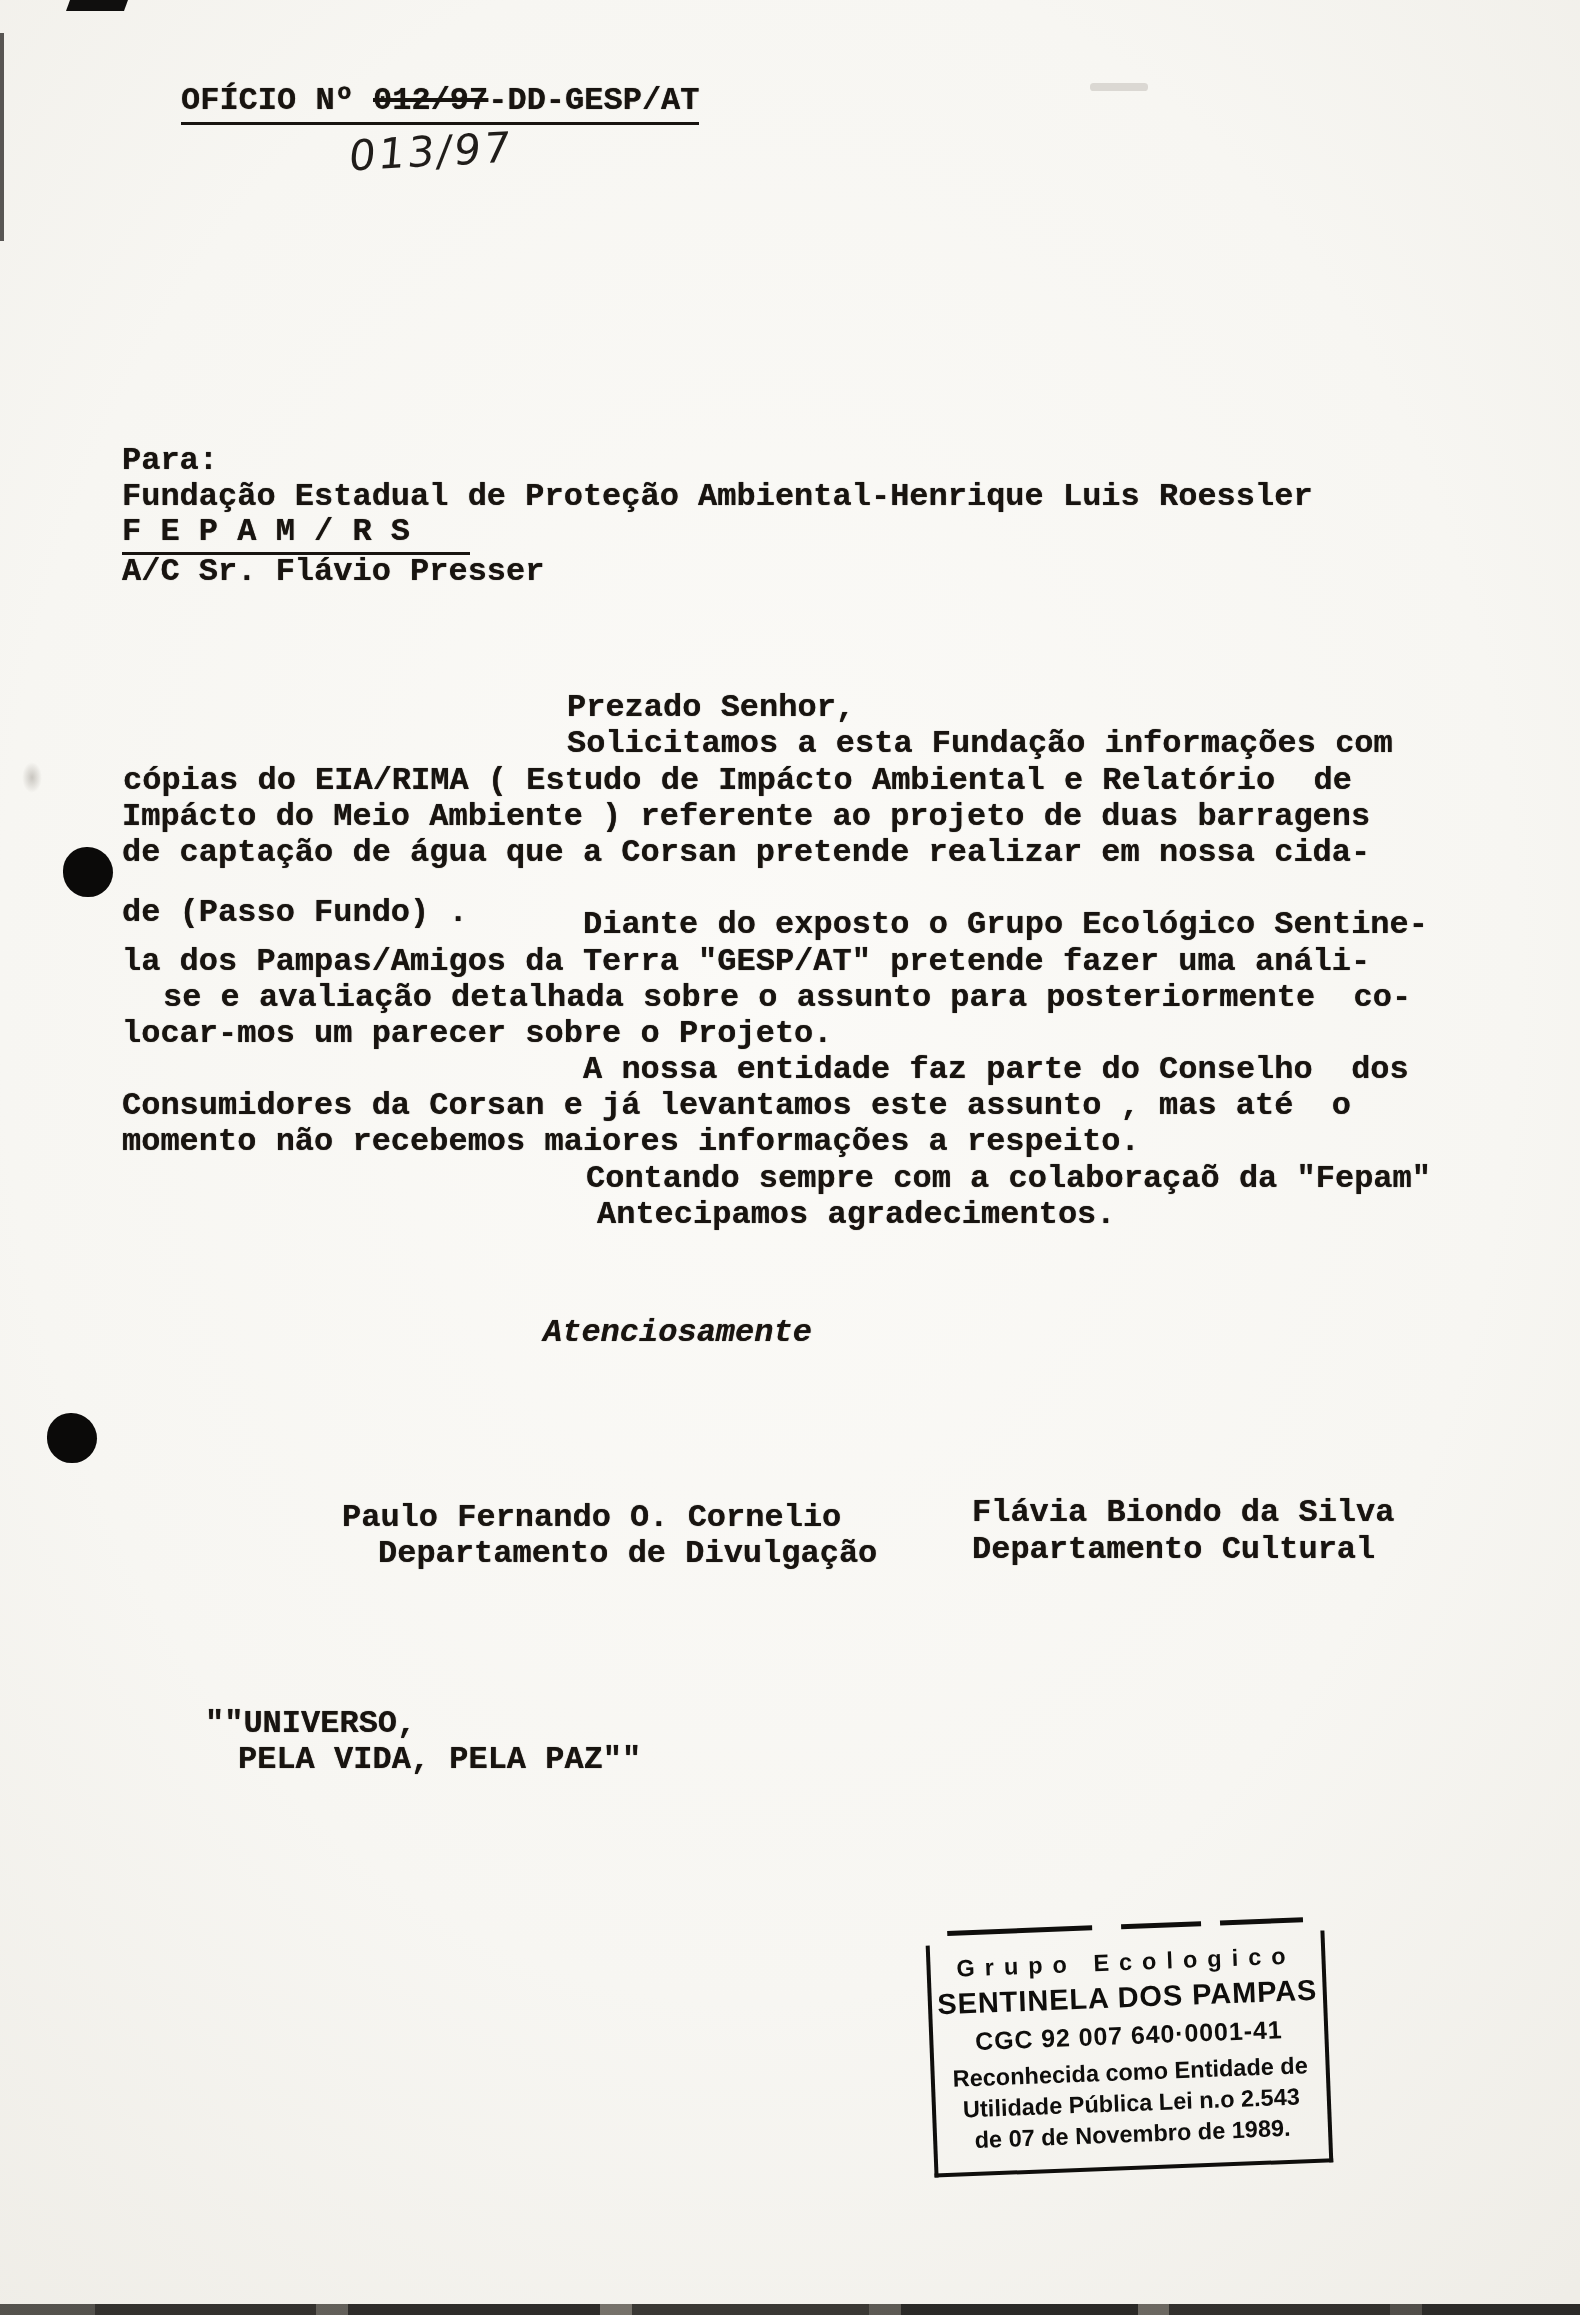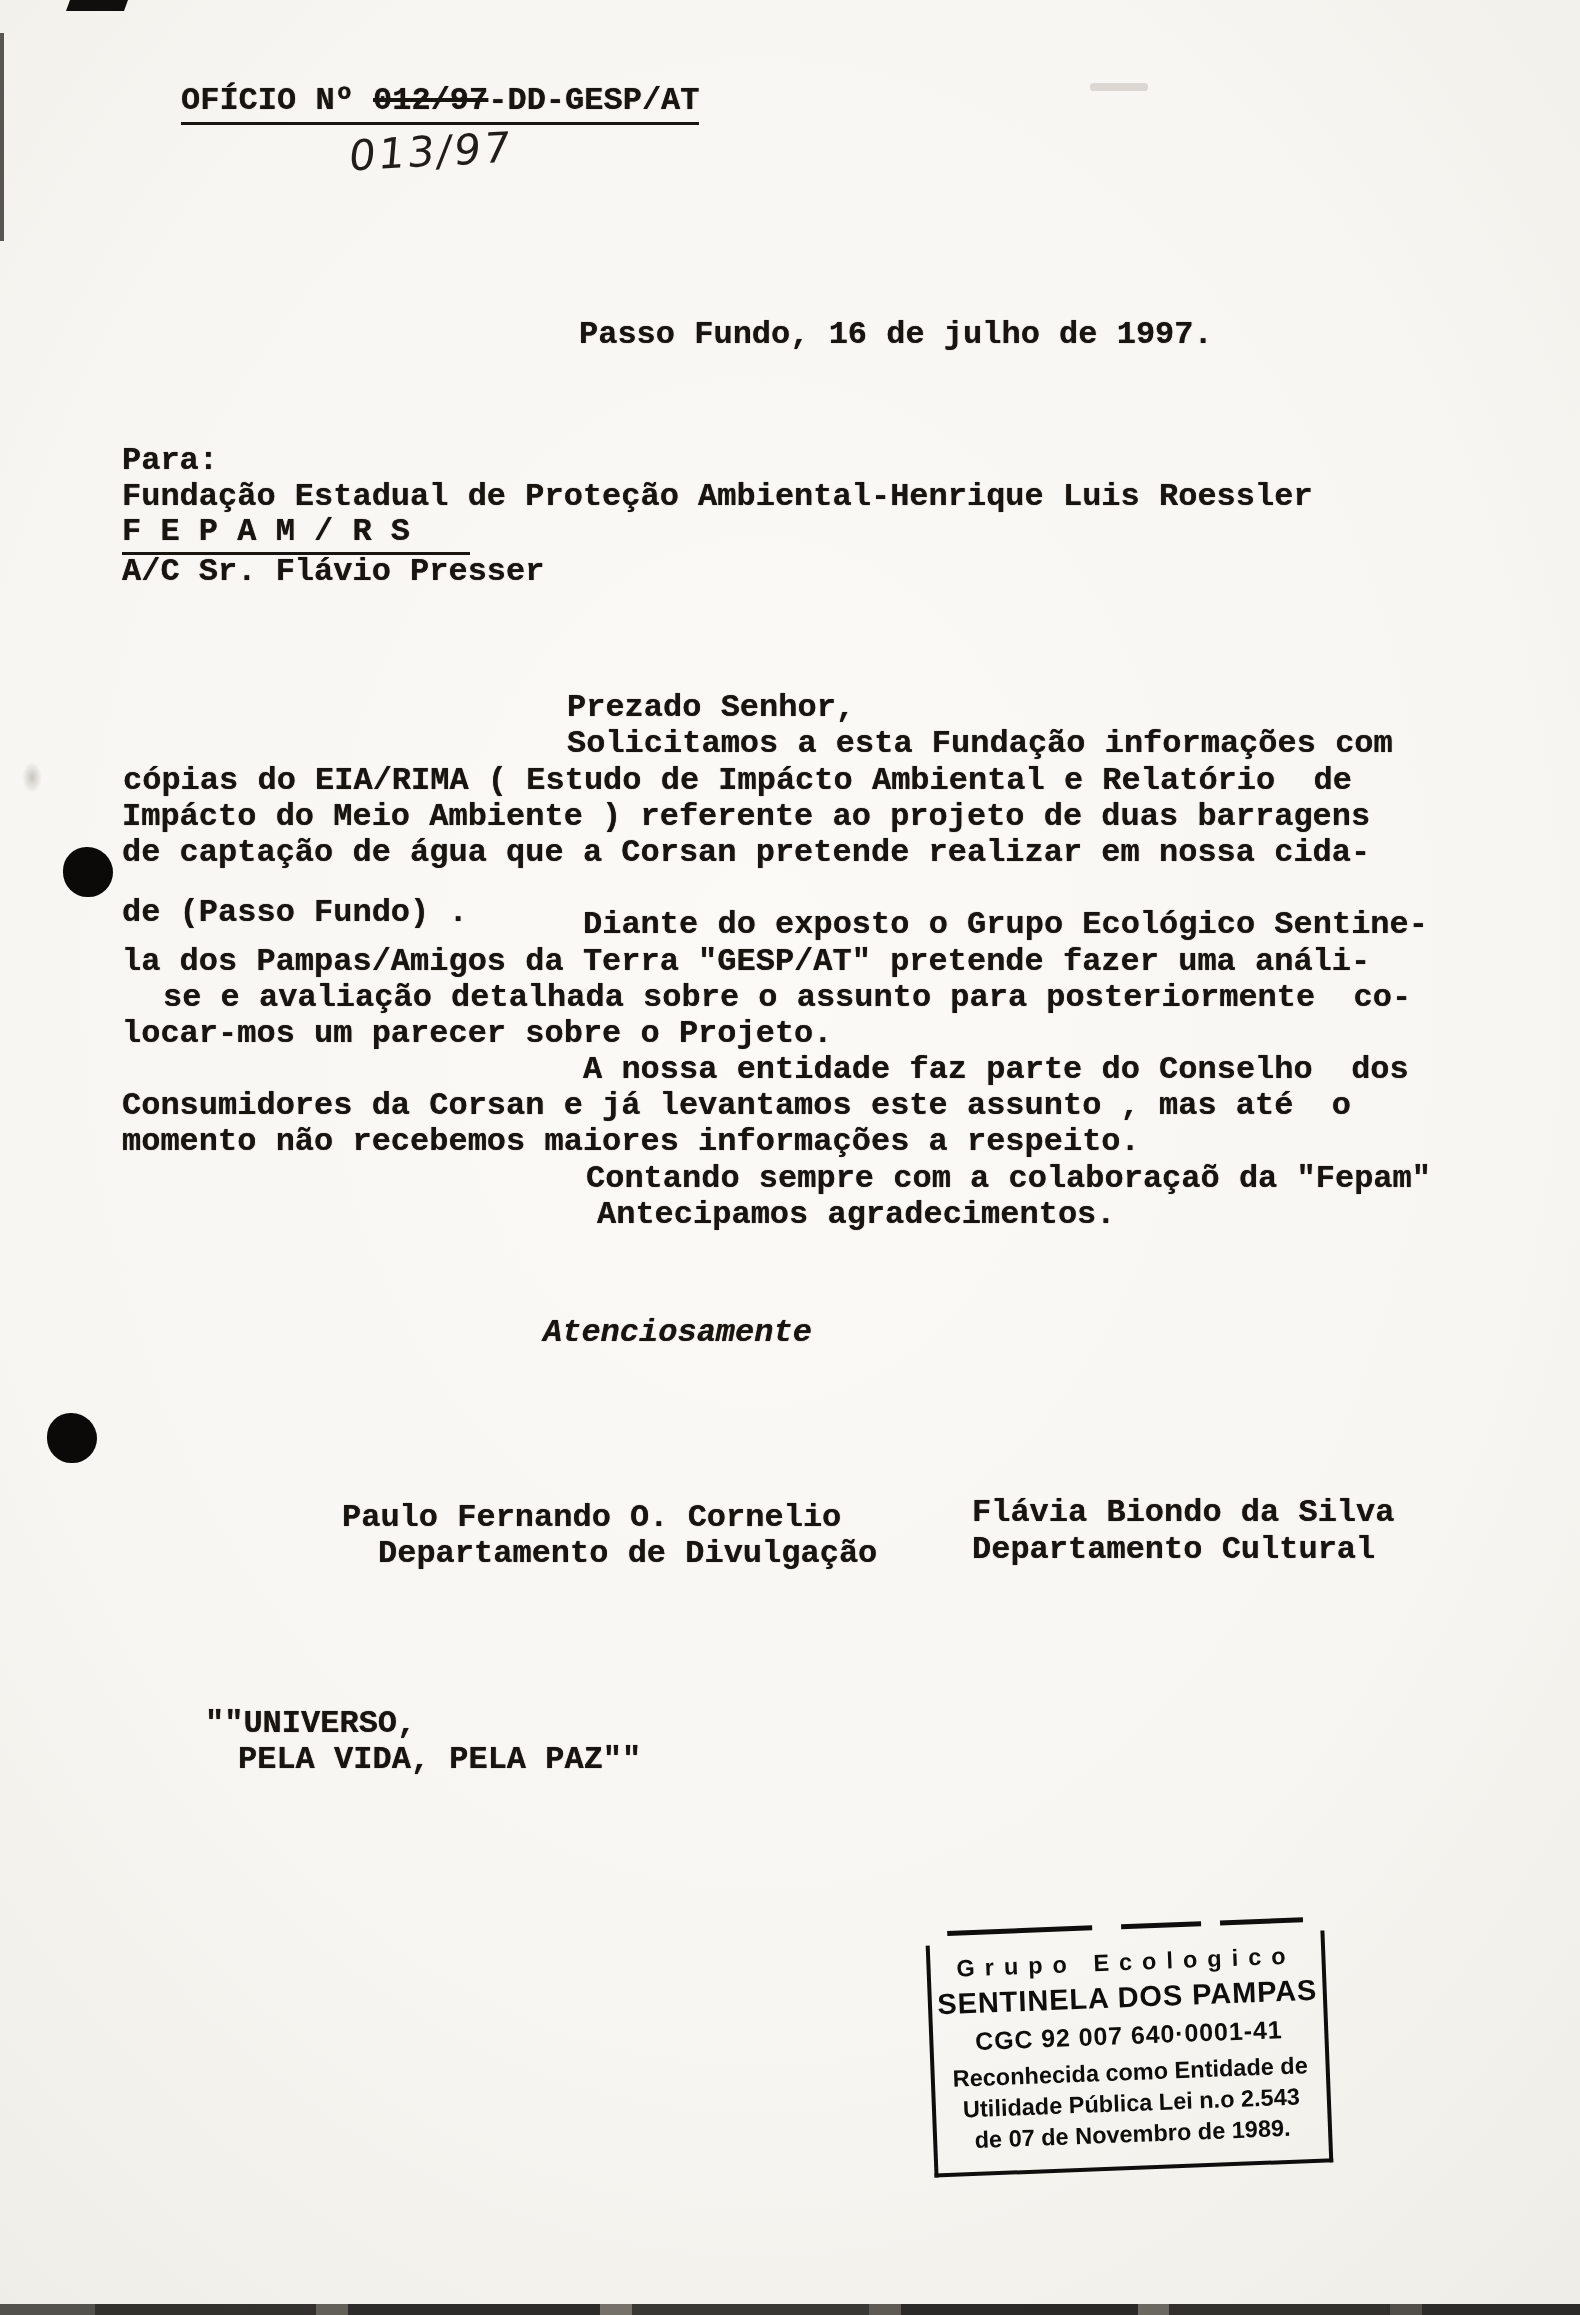--- a/index.html
+++ b/index.html
@@ -52,21 +52,20 @@
 </style>
 </head>
 <body>
 
 <div class="page">
 
   <div class="t header-line" style="left:181px; top:83px;"><span>OFÍCIO Nº </span><span class="struck">012/97</span><span>-DD-GESP/AT</span></div>
 
   <div class="hand" style="left:349px; top:127px;">013/97</div>
 
-  <div class="t" style="left:579px; top:317px;">Passo Fundo, 16 de julho de 1997.</div>
 
   <div>
     <div class="t" style="left:122px; top:443px;">Para:</div>
     <div class="t" style="left:122px; top:479px;text-align:right;">Fundação Estadual de Proteção Ambiental-Henrique Luis Roessler</div>
     <div class="t acronym" style="left:122px; top:514px;">F E P A M / R S</div>
     <div class="t" style="left:122px; top:554px;font-family:Liberation Mono, monospace;">A/C Sr. Flávio Presser</div>
   </div>
 
   <div>
     <div class="t" style="left:567px; top:690px;">Prezado Senhor,</div>

